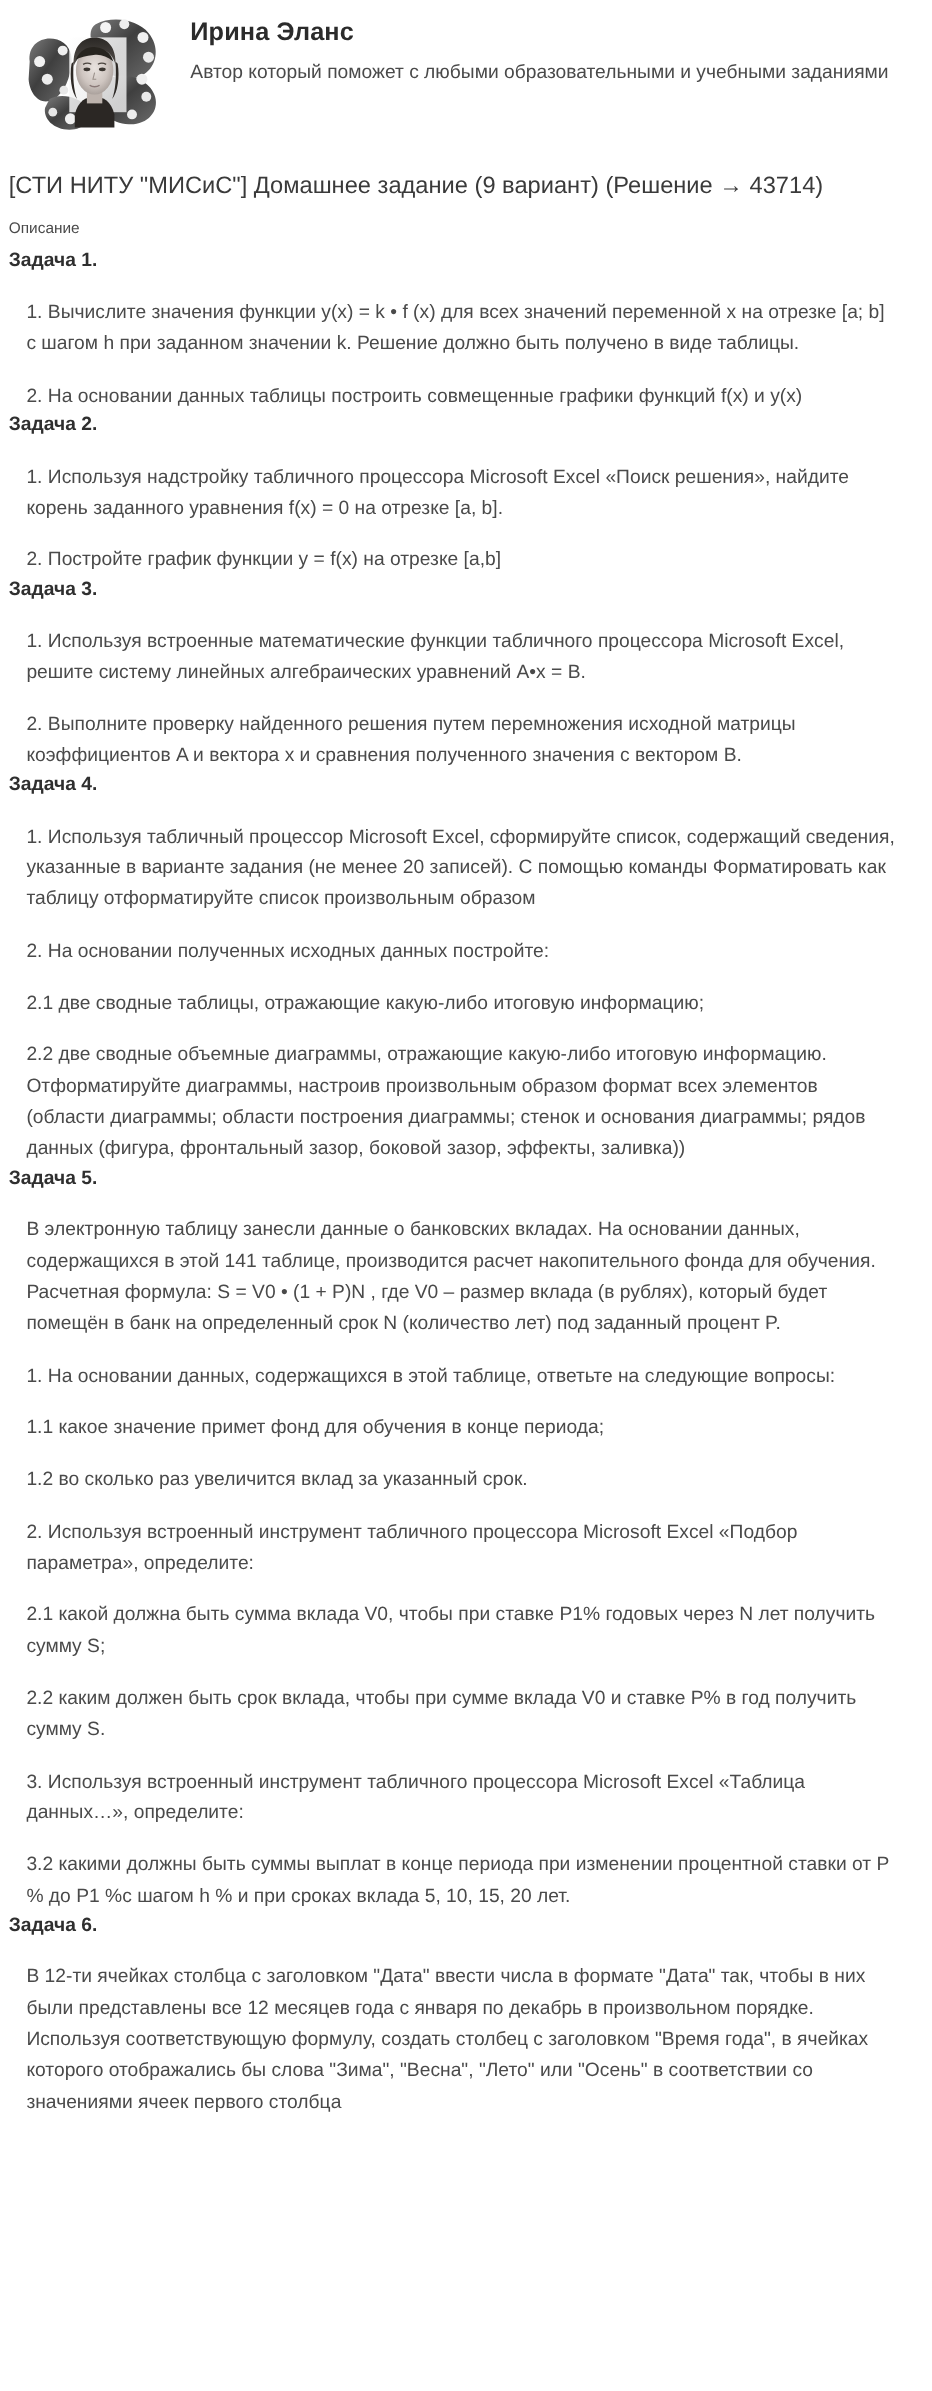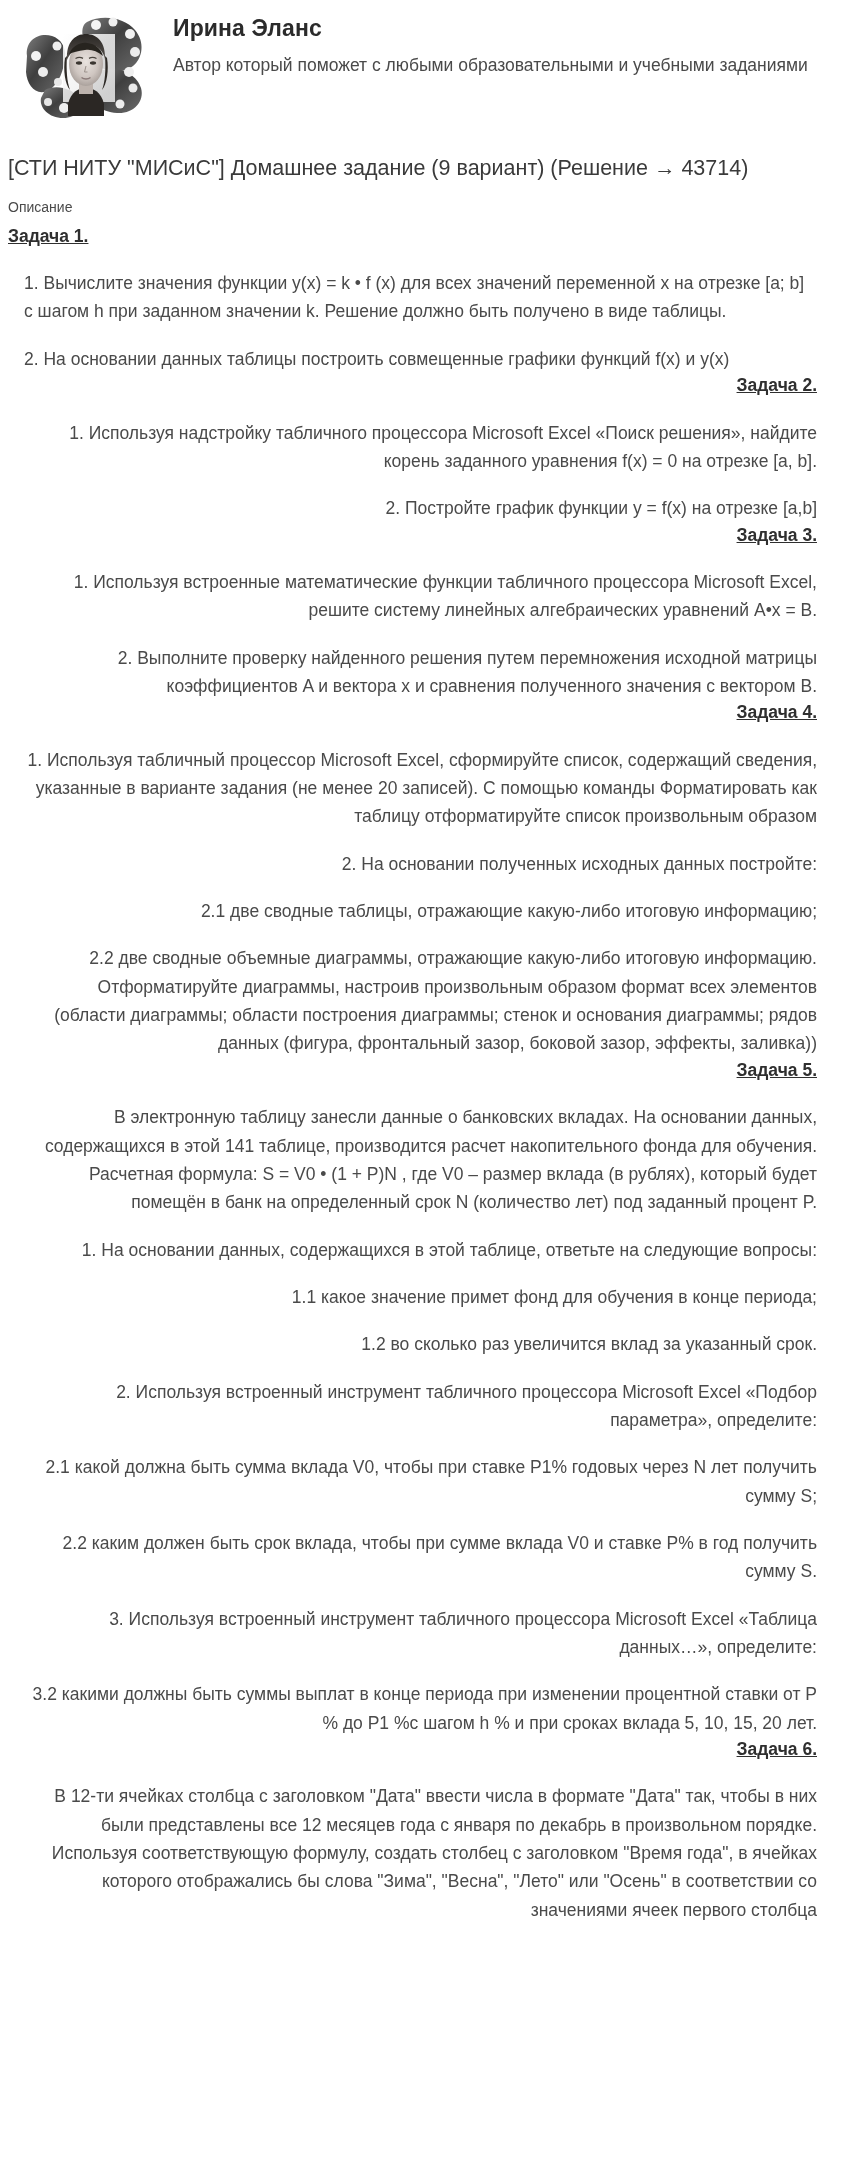--- a/index.html
+++ b/index.html
@@ -83,35 +83,34 @@
     line-height: 1.45;
     margin: 0 0 6px 0;
   }
 
   .task-heading {
     font-size: 17.5px;
     font-weight: bold;
     color: #2f2f2f;
     line-height: 1.45;
     margin: 0 0 20px 0;
-    text-decoration: underline;
   }
 
   .para {
     font-size: 17.5px;
     font-weight: normal;
     color: #4a4a4a;
     line-height: 1.62;
     margin: 0 0 19px 16px;
   }
 
   .para:last-child { margin-bottom: 0; }
 
   
-  .blk + .blk { margin-top: 0; text-align: right; }
+  .blk + .blk { margin-top: 0; }
 </style>
 </head>
 <body>
 
 <div class="page">
 
   <div class="author-header">
 
     <div class="avatar-wrap">
       <div class="avatar">

